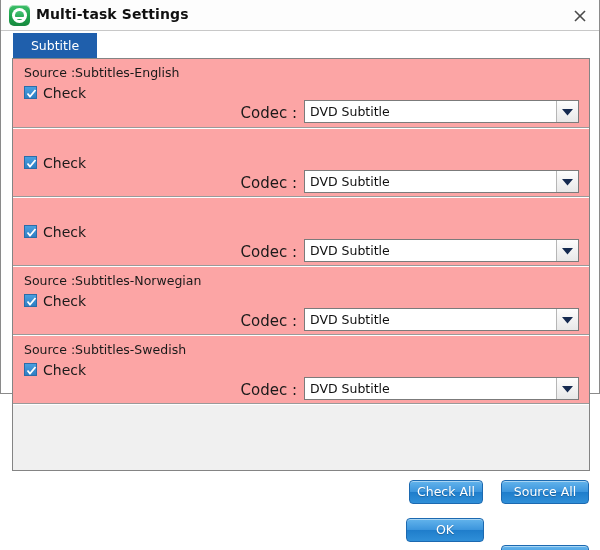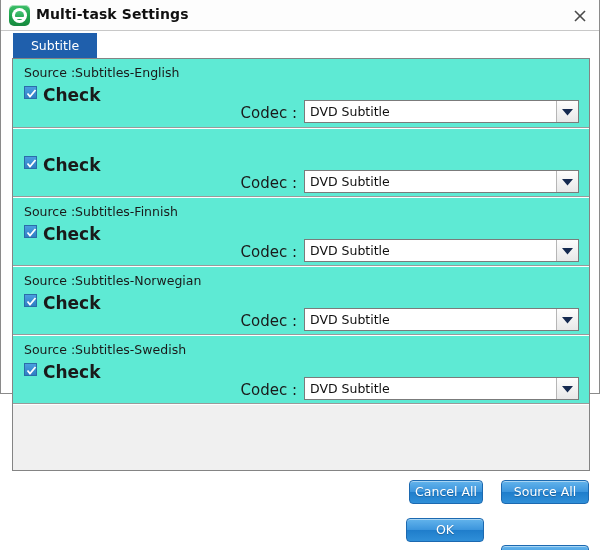--- a/index.html
+++ b/index.html
@@ -117,21 +117,21 @@
     background: #f0f0f0;
     border: 1px solid #848484;
     overflow: hidden;
   }
 
   .source-panel {
     position: relative;
     margin: 0;
     height: 69px;
     box-sizing: border-box;
-    background: #5eead4;
+    background: #fca5a5;
     border-bottom: 1px solid #9a9a9a;
     border-top: 1px solid #ffffff;
   }
   .source-panel:first-child { border-top: none; }
 
   .source-label {
     position: absolute;
     left: 11px; top: 6px;
     font-size: 12.5px;
     color: #1a1a1a;
@@ -149,24 +149,23 @@
     left: 0; top: 1px;
     width: 13px; height: 13px;
     box-sizing: border-box;
     background: linear-gradient(180deg, #4a9fe0 0%, #2f7fc4 100%);
     border: 1px solid #2b6ca8;
   }
   .checkbox svg { position: absolute; left: 1px; top: 1px; }
   .check-label {
     position: absolute;
     left: 19px; top: 0px;
-    font-size: 17px;
+    font-size: 14px;
     color: #1a1a1a;
     white-space: nowrap;
-    font-weight: bold;
   }
 
   .codec-label {
     position: absolute;
     right: 292px; top: 45px;
     font-size: 15px;
     color: #1a1a1a;
     white-space: nowrap;
   }
 
@@ -288,21 +287,20 @@
         <span class="combo-text">DVD Subtitle</span>
         <span class="combo-btn">
           <svg width="11" height="7" viewBox="0 0 11 7">
             <polygon points="0,0 11,0 5.5,6.5" fill="#152a50"></polygon>
           </svg>
         </span>
       </div>
     </div>
 
     <div class="source-panel">
-      <div class="source-label">Source :Subtitles-Finnish</div>
       <div class="check-row">
         <span class="checkbox">
           <svg width="11" height="11" viewBox="0 0 11 11">
             <polyline points="1.5,5.5 4,8.5 9.5,2" fill="none" stroke="#ffffff" stroke-width="1.8"></polyline>
           </svg>
         </span>
         <span class="check-label">Check</span>
       </div>
       <div class="codec-label">Codec :</div>
       <div class="combo">
@@ -354,18 +352,18 @@
             <polygon points="0,0 11,0 5.5,6.5" fill="#152a50"></polygon>
           </svg>
         </span>
       </div>
     </div>
 
     <div class="filler-panel"></div>
 
   </div>
 
-  <div class="btn" id="btn-check-all">Cancel All</div>
+  <div class="btn" id="btn-check-all">Check All</div>
   <div class="btn" id="btn-uncheck-all">Source All</div>
   <div class="btn" id="btn-ok">OK</div>
   <div class="btn" id="btn-cancel">Cancel</div>
 
 </div>
 
 </body></html>

